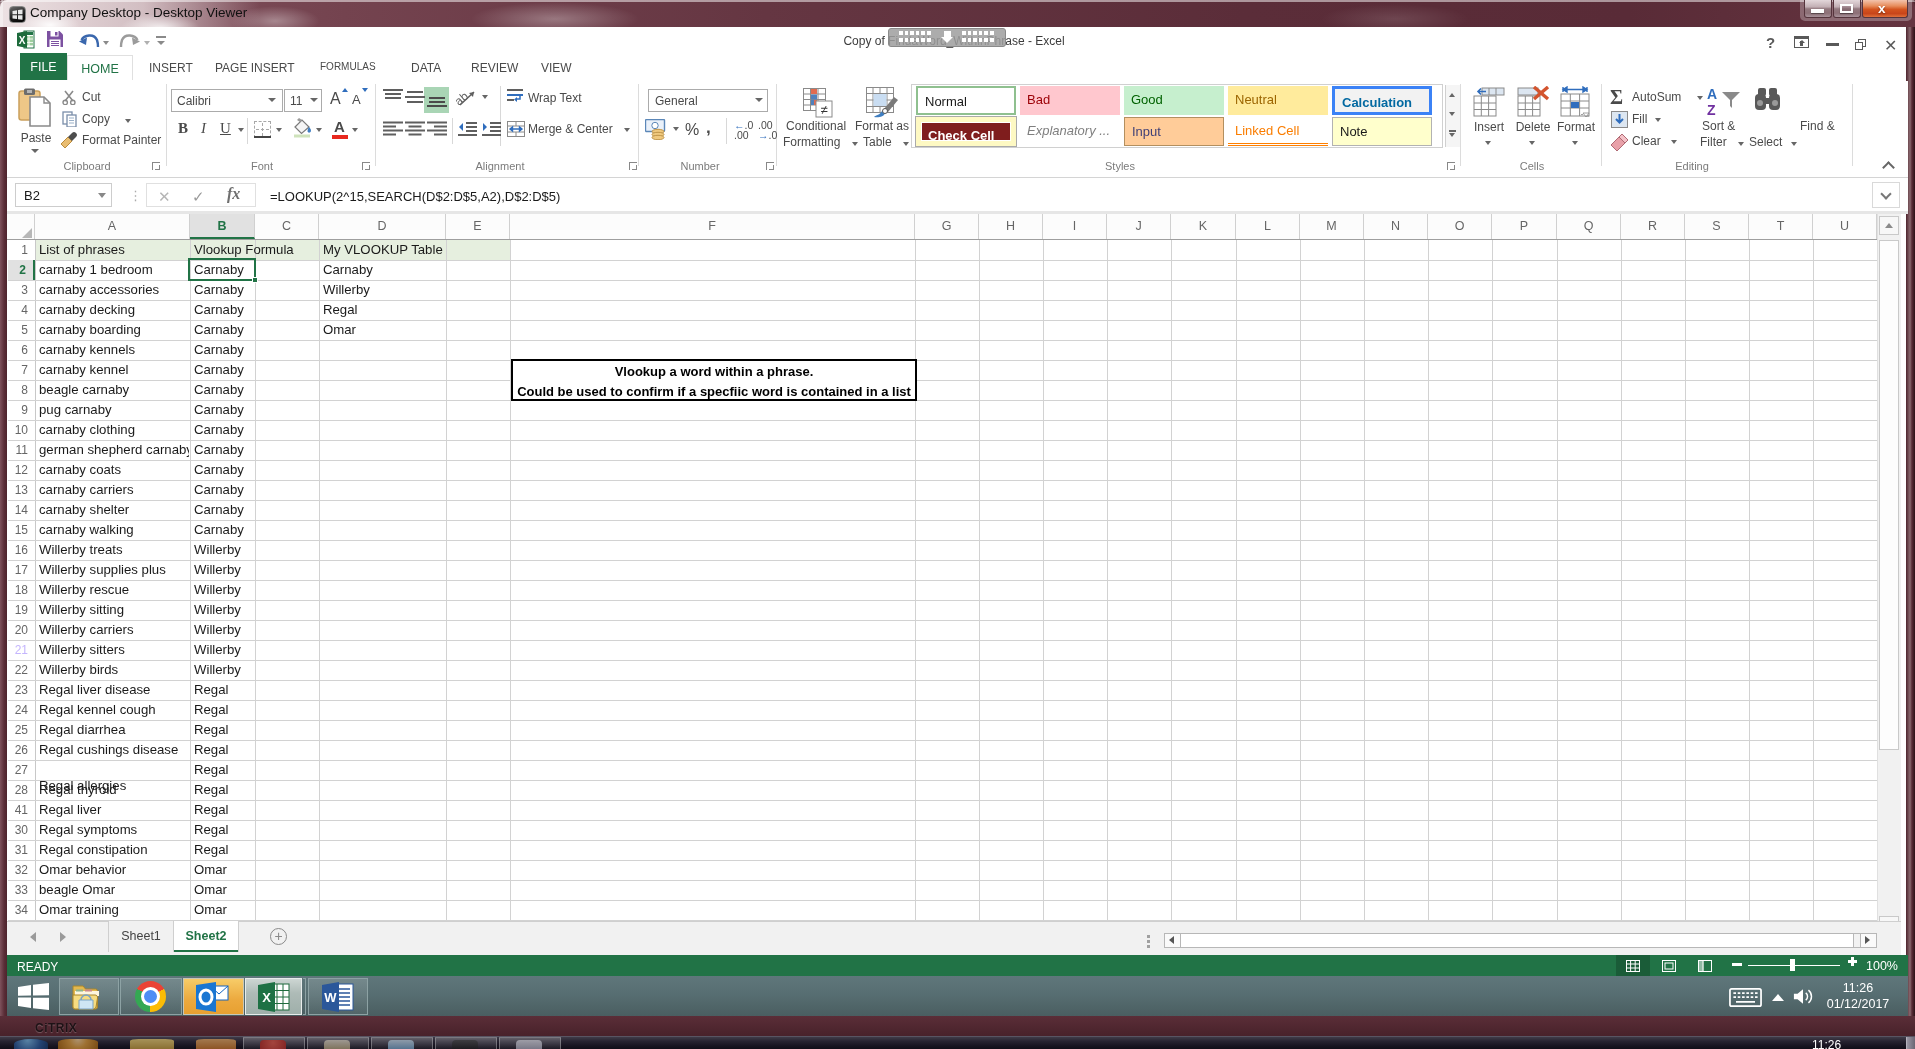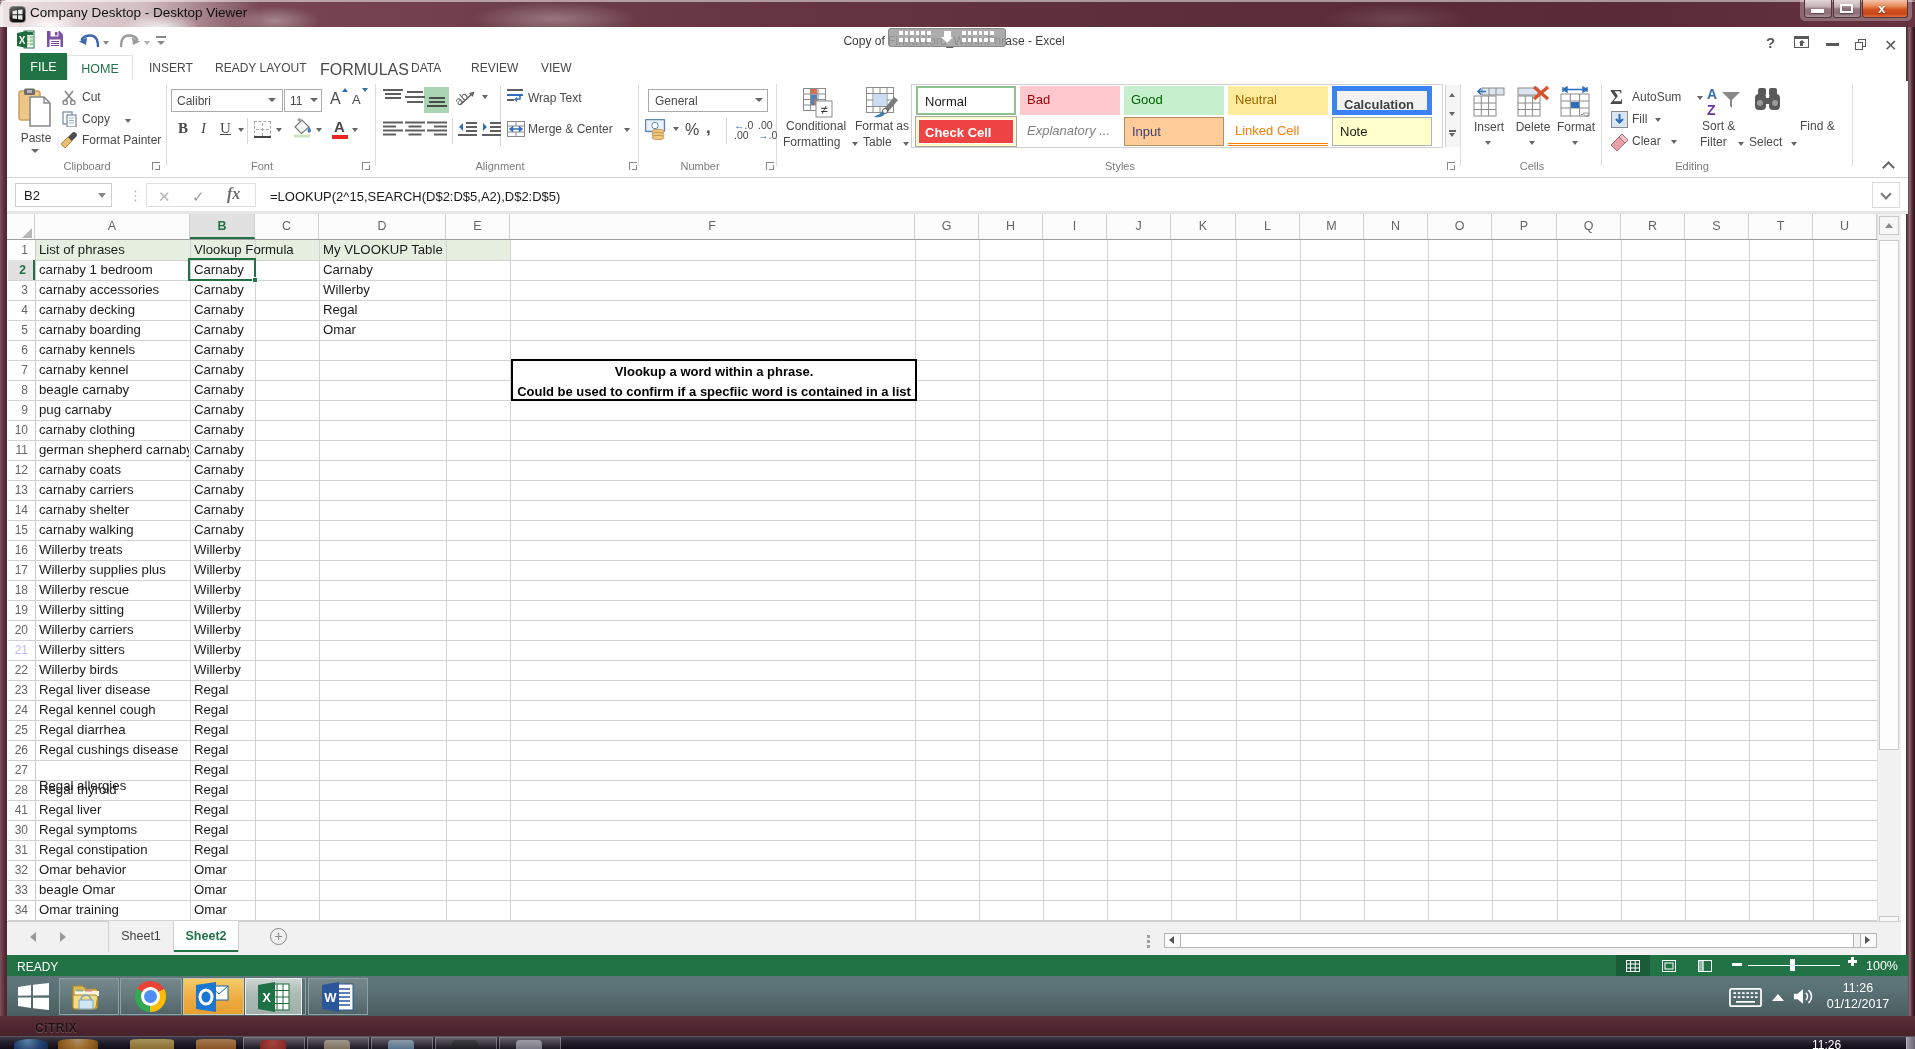--- a/index.html
+++ b/index.html
@@ -105,22 +105,22 @@
     <div class="a" style="left:967.6px;top:38px;width:3.5px;height:3.5px;background:#fff;"></div>
     <div class="a" style="left:973.2px;top:38px;width:3.5px;height:3.5px;background:#fff;"></div>
     <div class="a" style="left:978.8px;top:38px;width:3.5px;height:3.5px;background:#fff;"></div>
     <div class="a" style="left:984.4px;top:38px;width:3.5px;height:3.5px;background:#fff;"></div>
     <div class="a" style="left:990.0px;top:38px;width:3.5px;height:3.5px;background:#fff;"></div>
     <div class="a" style="left:944px;top:31px;width:7px;height:6px;background:#fff;"></div>
 <div class="a" style="left:941px;top:37px;border-left:6.5px solid transparent;border-right:6.5px solid transparent;border-top:6px solid #fff;"></div>
 <div class="a" style="left:20px;top:53px;width:47px;height:27px;background:#217346;color:#fff;font-size:12.5px;text-align:center;line-height:28px;">FILE</div>
 <div class="a" style="left:67px;top:55px;width:66px;height:25px;background:#fff;border:1px solid #e0e0e0;border-bottom:none;color:#217346;font-size:12.5px;text-align:center;line-height:26px;">HOME</div>
 <div class="a ribt" style="left:149px;top:61px;font-size:12px;">INSERT</div>
-    <div class="a ribt" style="left:215px;top:61px;font-size:12px;">READY LAYOUT</div>
-    <div class="a ribt" style="left:320px;top:61px;font-size:16px;">FORMULAS</div>
+    <div class="a ribt" style="left:215px;top:61px;font-size:12px;">PAGE INSERT</div>
+    <div class="a ribt" style="left:320px;top:61px;font-size:10px;">FORMULAS</div>
     <div class="a ribt" style="left:411px;top:61px;font-size:12px;">DATA</div>
     <div class="a ribt" style="left:471px;top:61px;font-size:12px;">REVIEW</div>
     <div class="a ribt" style="left:541px;top:61px;font-size:12px;">VIEW</div>
     <div class="a" style="left:7px;top:81px;width:1901px;height:97px;background:#fff;"></div>
 <div class="a" style="left:7px;top:177px;width:1901px;height:1px;background:#d4d4d4;"></div>
 <div class="gsep" style="left:166px;"></div>
     <div class="gsep" style="left:375px;"></div>
     <div class="gsep" style="left:638px;"></div>
     <div class="gsep" style="left:776px;"></div>
     <div class="gsep" style="left:1460px;"></div>
@@ -294,22 +294,22 @@
 <circle cx="19" cy="24" r="2.5" fill="#fff" stroke="#555"></circle>
 </svg>
 <div class="a ribt" style="left:855px;top:119px;">Format as</div>
 <div class="a ribt" style="left:863px;top:135px;">Table</div>
 <div class="a" style="left:903px;top:142px;border-left:3.5px solid transparent;border-right:3.5px solid transparent;border-top:4px solid #666;"></div>
 <div class="a" style="left:911px;top:84px;width:532px;height:64px;border:1px solid #d0d0d0;background:#fff;"></div>
 <div class="sty" style="left:916px;top:86px;background:#fff;color:#1a1a1a;border:2px solid #8fc08f;">Normal</div>
     <div class="sty" style="left:1020px;top:86px;background:#ffc7ce;color:#9c0006;">Bad</div>
     <div class="sty" style="left:1124px;top:86px;background:#c6efce;color:#006100;">Good</div>
     <div class="sty" style="left:1228px;top:86px;background:#ffeb9c;color:#9c6500;">Neutral</div>
-    <div class="sty" style="left:1332px;top:86px;background:#f2f2f2;color:#404040;border:5px solid #3b82f6;font-weight:bold;">Calculation</div>
-    <div class="sty" style="left:916px;top:117px;background:#ef4444;color:#ffffff;border:2px solid #fef9c3;box-shadow:inset 0 0 0 1px #fff,0 0 0 1px #aaa;font-weight:bold;">Check Cell</div>
+    <div class="sty" style="left:1332px;top:86px;background:#f2f2f2;color:#0369a1;border:3px solid #3b82f6;font-weight:bold;">Calculation</div>
+    <div class="sty" style="left:916px;top:117px;background:#7f1d1d;color:#ffffff;border:5px solid #fef9c3;box-shadow:inset 0 0 0 1px #fff,0 0 0 1px #aaa;font-weight:bold;">Check Cell</div>
     <div class="sty" style="left:1020px;top:117px;background:#ffffff;color:#7f7f7f;font-style:italic;">Explanatory ...</div>
     <div class="sty" style="left:1124px;top:117px;background:#ffcc99;color:#3f3f76;border:1px solid #b38f5f;">Input</div>
     <div class="sty" style="left:1228px;top:117px;background:#ffffff;color:#fa7d00;border-bottom:3px double #ff8001;">Linked Cell</div>
     <div class="sty" style="left:1332px;top:117px;background:#ffffcc;color:#1a1a1a;border:1px solid #b2b2b2;">Note</div>
     <div class="a" style="left:1445px;top:85px;width:15px;height:62px;border-left:1px solid #d0d0d0;background:#f5f5f5;"></div>
 <div class="a" style="left:1449px;top:93px;border-left:3.5px solid transparent;border-right:3.5px solid transparent;border-bottom:4px solid #666;"></div>
 <div class="a" style="left:1449px;top:112px;border-left:3.5px solid transparent;border-right:3.5px solid transparent;border-top:4px solid #666;"></div>
 <div class="a" style="left:1449px;top:130px;width:7px;height:1.5px;background:#666;"></div>
 <div class="a" style="left:1449px;top:133px;border-left:3.5px solid transparent;border-right:3.5px solid transparent;border-top:4px solid #666;"></div>
 <svg class="a" style="left:1472px;top:86px;" width="34" height="32" viewBox="0 0 34 32">

